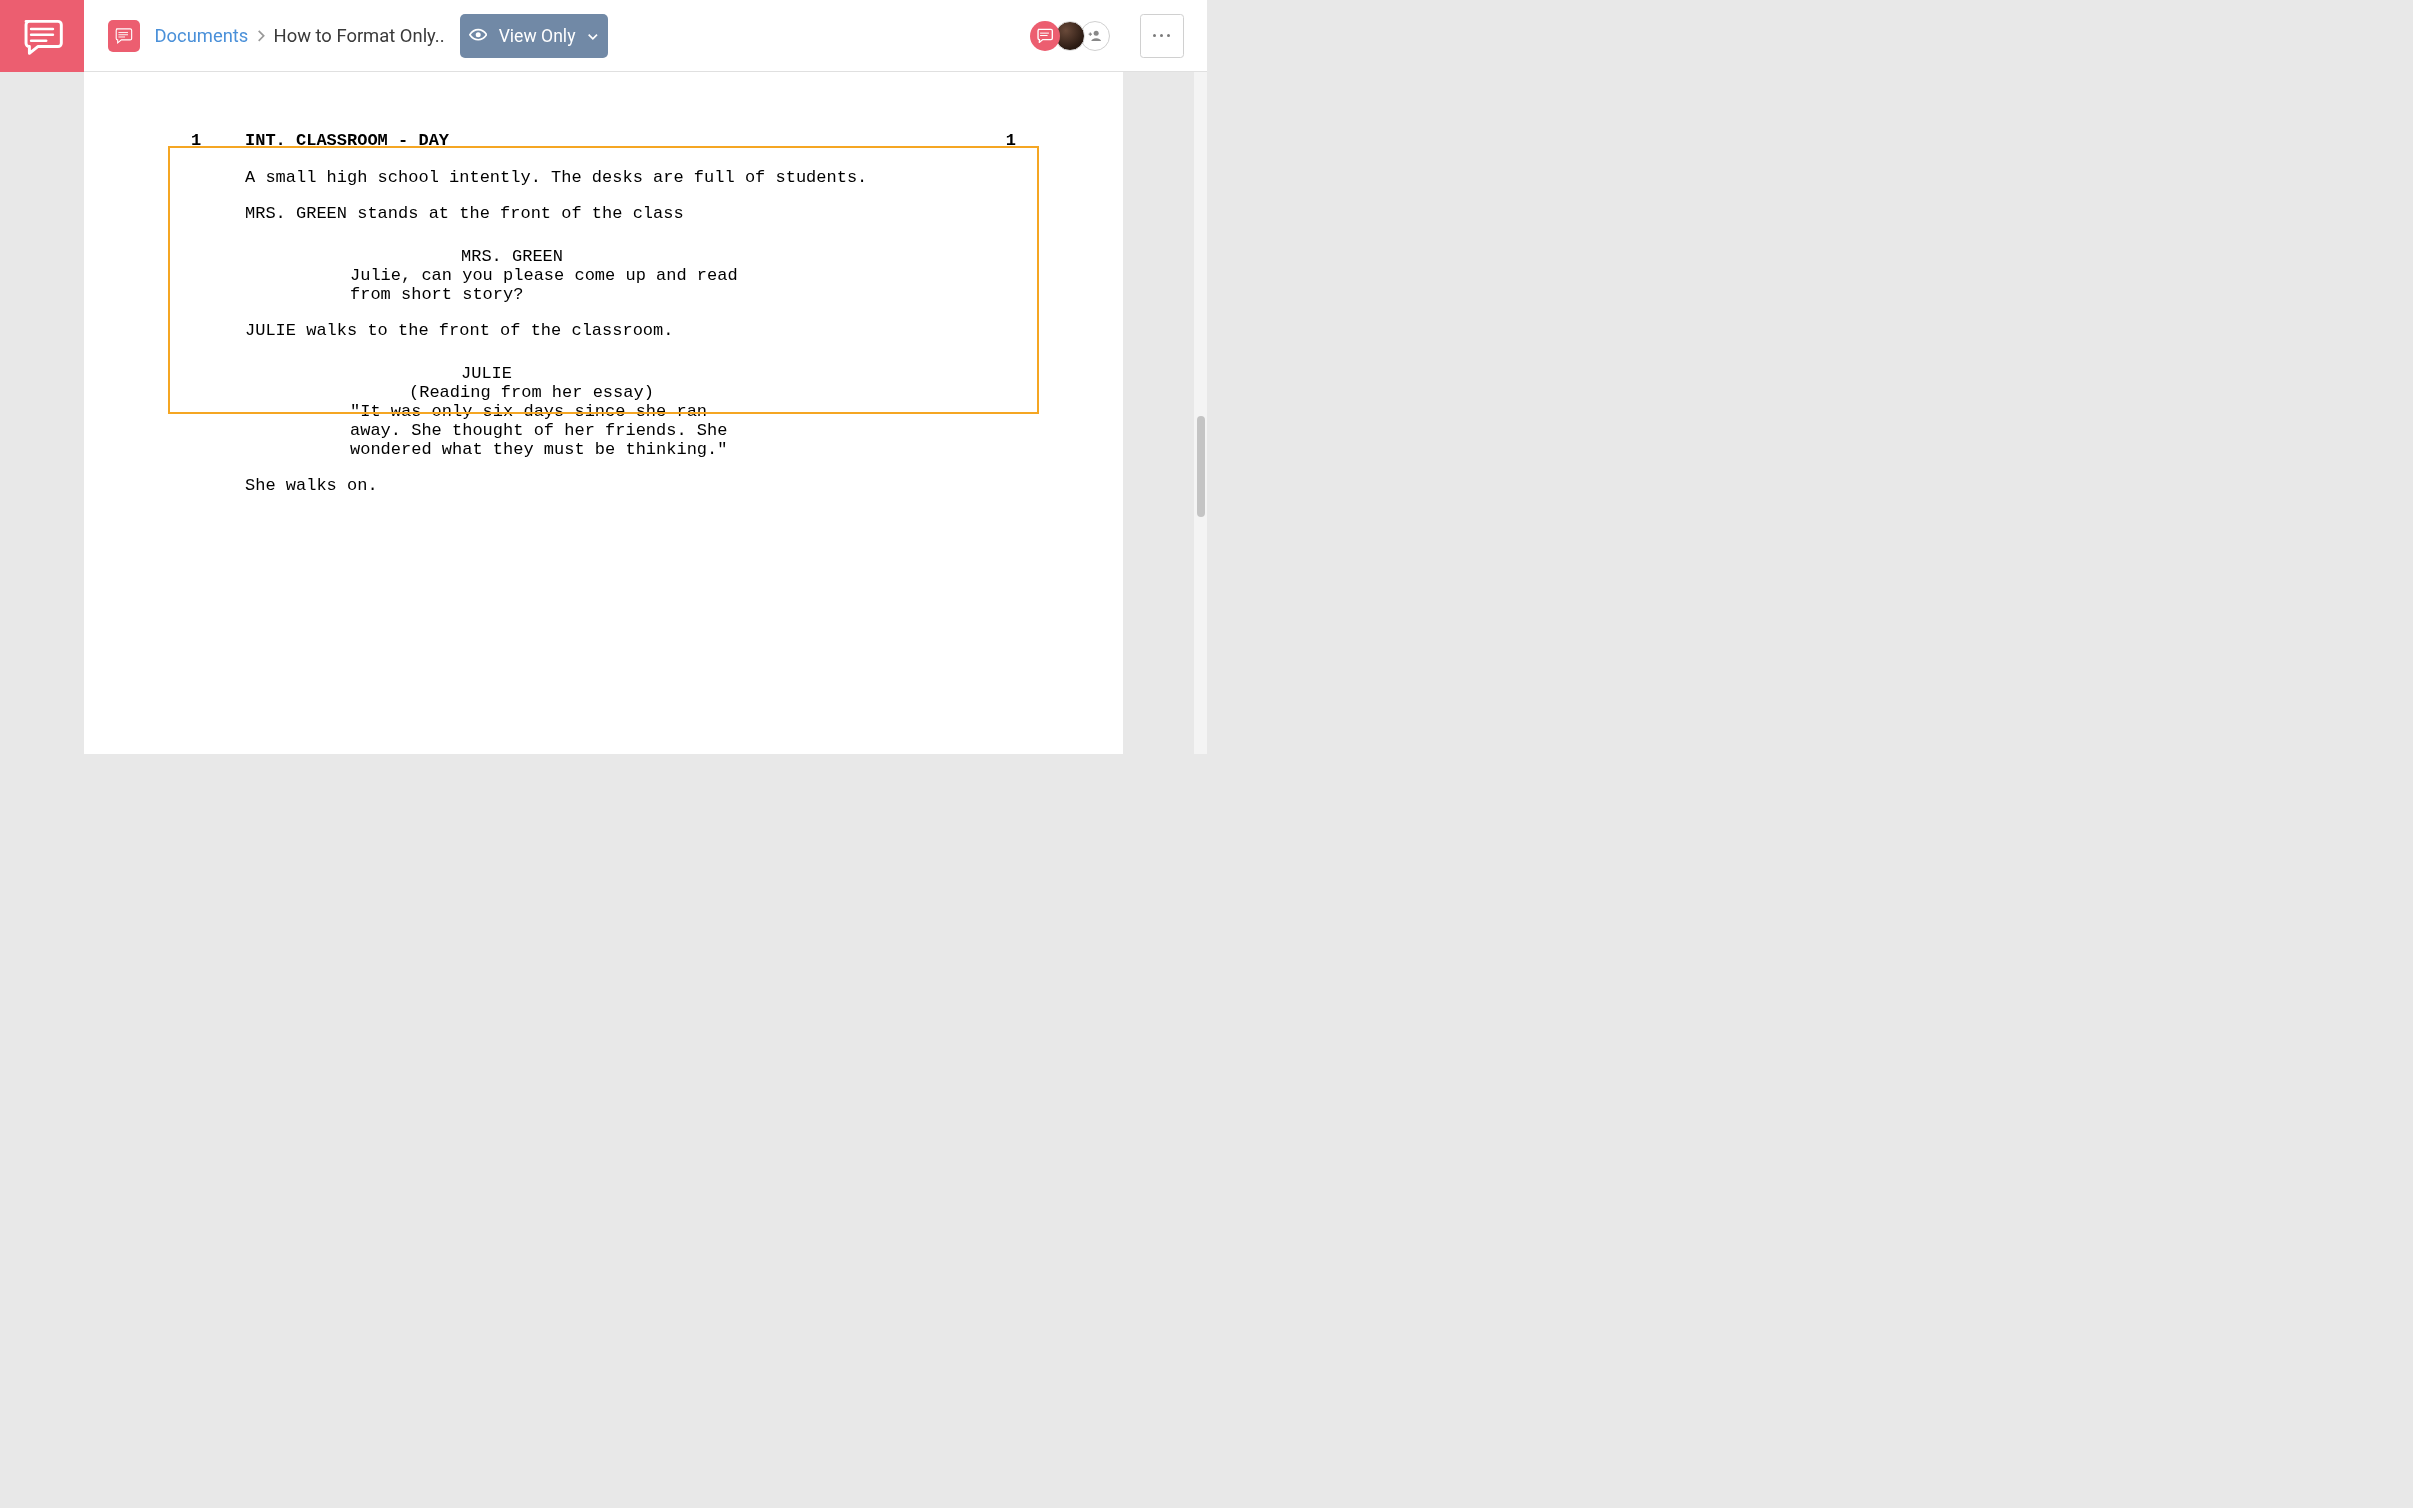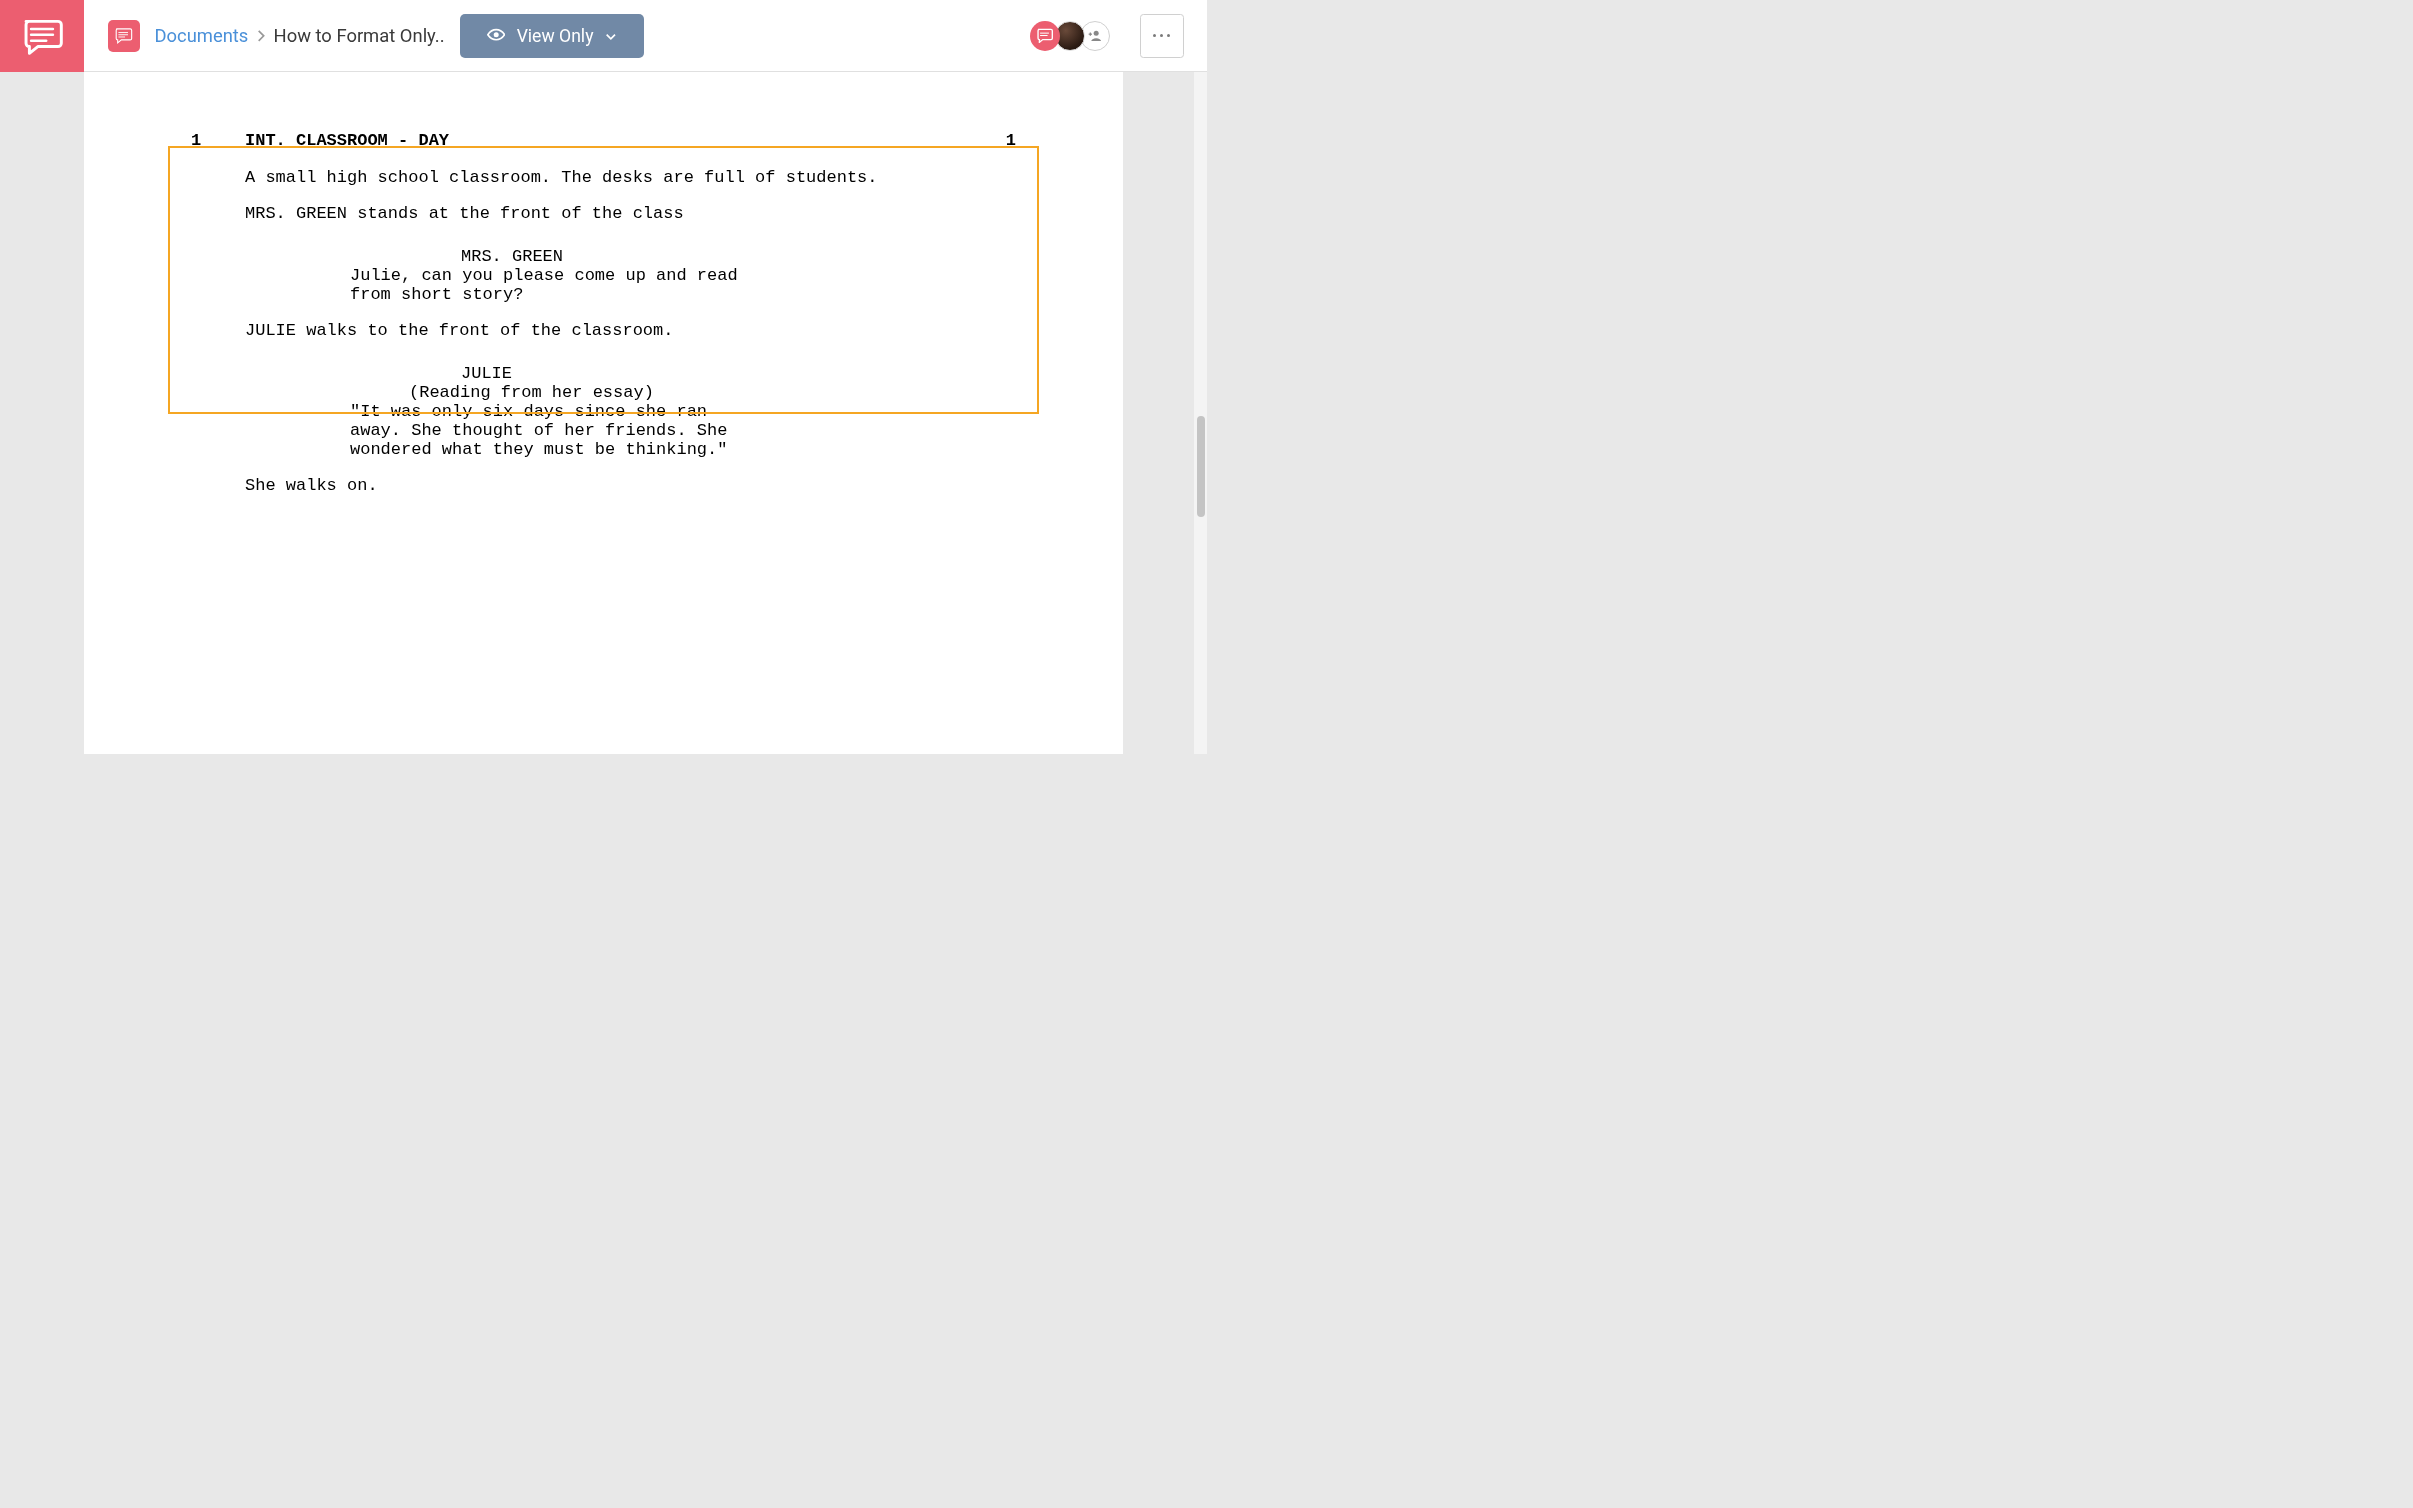--- a/index.html
+++ b/index.html
@@ -58,21 +58,21 @@
       display: flex;
     }
     .breadcrumb .link { color: #4a90d9; }
     .breadcrumb .chev { margin: 0 8.4px; color: #999; }
     .view-btn {
       margin-left: 15px;
       background: #7189a6;
       color: #ffffff;
       border-radius: 5px;
       height: 44px;
-      padding: 0 27px;
+      padding: 0 9px;
       display: flex;
       align-items: center;
       gap: 11.7px;
       font-size: 17.6px;
     }
     .view-btn svg { width: 18.4px; height: 13.4px; }
     .view-btn .caret svg { width: 11.7px; height: 8.4px; }
     .spacer { flex: 1; }
     .avatar-group {
       display: flex;
@@ -277,21 +277,21 @@
 <div class="page-area">
   <div class="script">
     <div class="highlight-box" style="top:74px; left:84px; right:84px; height:268px;"></div>
 
     <div style="position:relative; height:20px;">
       <span class="scene-number-left" style="left:15px;">1</span>
       <span class="slug">INT. CLASSROOM - DAY</span>
       <span class="scene-number-right" style="right:15px;">1</span>
     </div>
 
-    <div class="action">A small high school classroom. The desks are full of students.</div>
+    <div class="action">A small high school intently. The desks are full of students.</div>
     <div class="action">MRS. GREEN stands at the front of the class</div>
 
     <div class="char">MRS. GREEN</div>
     <div class="dialog">Julie, can you please come up and read from short story?</div>
 
     <div class="action">JULIE walks to the front of the classroom.</div>
 
     <div class="char">JULIE</div>
     <div class="paren">(Reading from her essay)</div>
     <div class="dialog">"It was only six days since she ran away. She thought of her friends. She wondered what they must be thinking."</div>

